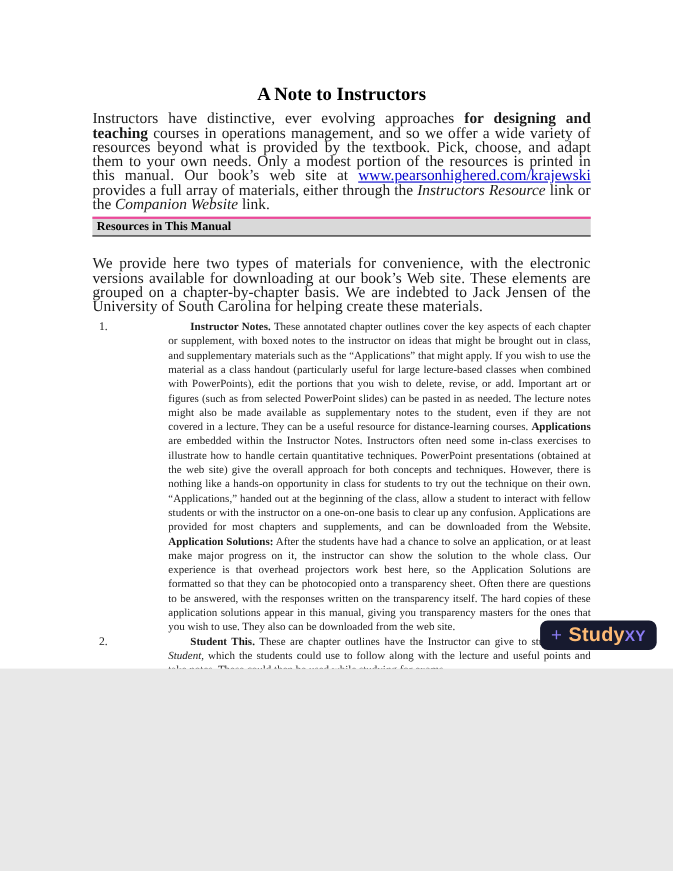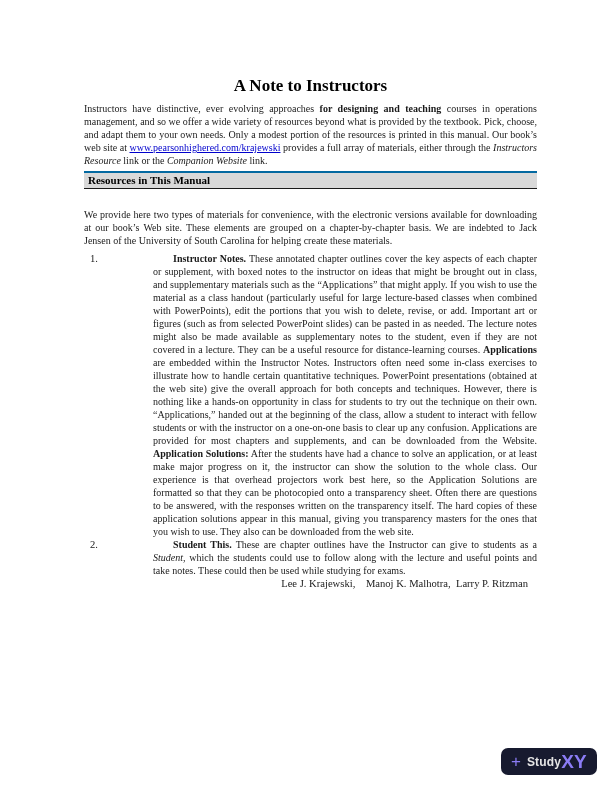--- a/index.html
+++ b/index.html
@@ -1,45 +1,45 @@
 <!DOCTYPE html>
 <html style="--link-color: #0000cc; --bar-bg: #d9d9d9; --badge-bg: #171a2f; --badge-accent: #8b7cf5;"><head>
 <meta charset="utf-8">
 <style>
   html,body{margin:0;padding:0;background:#e8e8e8;}
   .page{
     position:relative;
-    width:612px;height:792px;
+    width:612px;height:608px;
     background:#ffffff;
     margin:0 auto;
     font-family:"Liberation Serif", serif;
     color:#1a1a1a;
     overflow:hidden;
   }
   .content{
     position:absolute;
     left:84px;top:76px;width:453px;
   }
   .title{
     margin:0;
     text-align:center;
     font-size:17px;line-height:20px;
     font-weight:700;
     color:#000;
   }
   .para{
     margin:0;
-    font-size:10px;line-height:13px;
+    font-size:14px;line-height:13px;
     text-align:justify;
   }
   .intro{margin-top:6px;}
   .section-bar{
     margin-top:4px;
     background:var(--bar-bg,#d9d9d9);
-    border-top:2px solid #0369a1;
+    border-top:2px solid #ec4899;
     border-bottom:1.5px solid #1a1a1a;
     font-weight:700;
     font-size:11px;line-height:14px;
     padding:0 0 1px 4px;
     color:#000;
   }
   .section-intro{margin-top:19px;}
   .list{margin-top:5px;}
   .list-item{
     position:relative;
@@ -79,22 +79,22 @@
     display:flex;align-items:center;
     padding:0 10px;
     font-family:"Liberation Sans", sans-serif;
   }
   .badge .plus{
     color:var(--badge-accent,#8b7cf5);
     font-size:17px;font-weight:400;line-height:1;
     margin-right:6px;
     margin-top:-1px;
   }
-  .badge .study{color:#e5e5e5;font-weight:700;font-size:12px;letter-spacing:.2px;}
-  .badge .xy{color:var(--badge-accent,#8b7cf5);font-weight:700;font-size:19px;letter-spacing:.2px;}
+  .badge .study{color:#fdba74;font-weight:700;font-size:18px;letter-spacing:.2px;}
+  .badge .xy{color:var(--badge-accent,#8b7cf5);font-weight:700;font-size:14px;letter-spacing:.2px;}
 </style>
 </head>
 <body>
 
 <div class="page">
   <div class="content">
 
     <h1 class="title">A Note to Instructors</h1>
 
     <p class="para intro"><span>Instructors have distinctive, ever evolving approaches </span><span class="b">for designing and teaching</span><span> courses in operations management, and so we offer a wide variety of resources beyond what is provided by the textbook. Pick, choose, and adapt them to your own needs. Only a modest portion of the resources is printed in this manual. Our book’s web site at </span><span class="link">www.pearsonhighered.com/krajewski</span><span> provides a full array of materials, either through the </span><span class="i">Instructors Resource</span><span> link or the </span><span class="i">Companion Website</span><span> link.</span></p>

